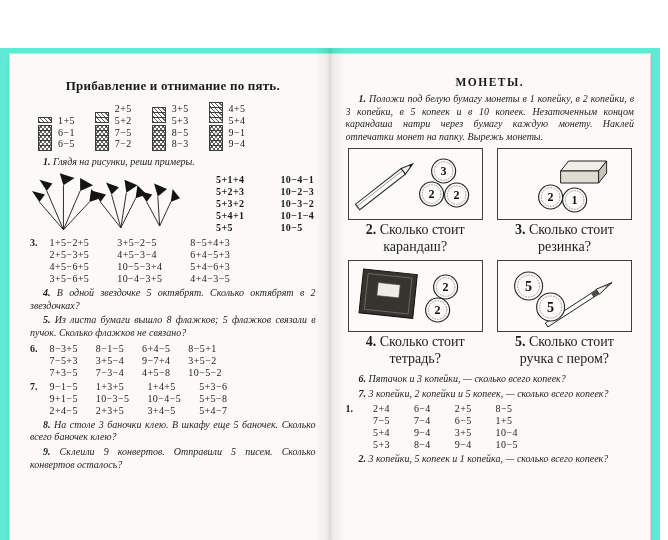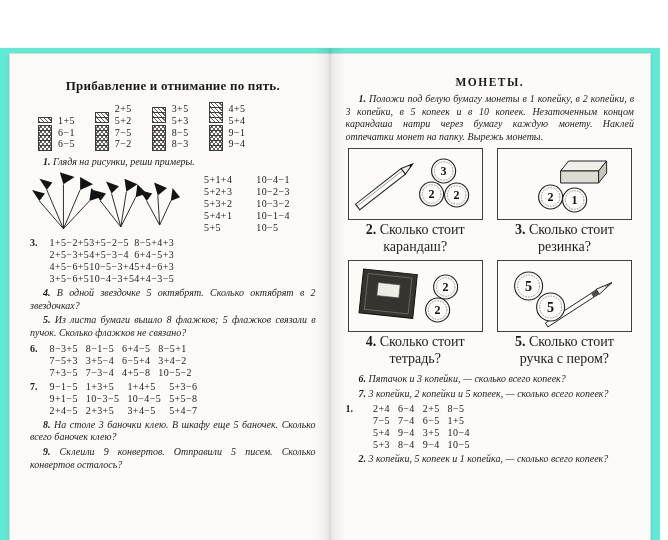--- a/index.html
+++ b/index.html
@@ -21,28 +21,28 @@
   .expr{font-size:10px;white-space:nowrap;letter-spacing:.4px;}
   .towers{display:flex;gap:20px;margin:2px 0 5px 8px;align-items:flex-end;}
   .tgroup{display:flex;gap:6px;align-items:flex-end;}
   .tower{display:flex;flex-direction:column;width:14px;}
   .cell{height:6px;border:1px solid #3c3c3c;margin-top:-1px;
         background-image:repeating-linear-gradient(45deg,rgba(40,40,40,.75) 0 1px,transparent 1px 3px);}
   .cell.b{background-image:repeating-linear-gradient(45deg,rgba(40,40,40,.7) 0 1px,transparent 1px 3px),
                            repeating-linear-gradient(-45deg,rgba(40,40,40,.7) 0 1px,transparent 1px 3px);}
   .cell.first{margin-top:2px;}
   .texprs{display:flex;flex-direction:column;line-height:1.18;padding-bottom:1px;}
-  .flagsrow{display:flex;gap:24px;align-items:flex-start;margin:2px 0 3px 2px;}
+  .flagsrow{display:flex;gap:36px;align-items:center;margin:2px 0 3px 2px;font-weight:bold;}
   .fcol{display:flex;flex-direction:column;line-height:1.2;margin-top:3px;}
   .exgrid{display:flex;gap:8px;margin:3px 0;}
   .numlab{font-weight:700;font-size:10px;flex:0 0 auto;}
   .grid{display:grid;row-gap:1px;}
-  .g3{grid-template-columns:repeat(3,auto);margin-left:4px;}
-  .g4{grid-template-columns:repeat(4,auto);column-gap:8px;margin-left:4px;}
-  .g4r{grid-template-columns:repeat(4,auto);column-gap:8px;margin-left:12px;}
+  .g3{grid-template-columns:repeat(3,auto);column-gap:28px;margin-left:4px;}
+  .g4{grid-template-columns:repeat(4,auto);column-gap:18px;margin-left:4px;}
+  .g4r{grid-template-columns:repeat(4,auto);column-gap:24px;margin-left:12px;}
   .pics{display:grid;grid-template-columns:1fr 1fr;column-gap:14px;row-gap:2px;margin:4px 2px 2px;}
   .figbox{border:1px solid #3f3f3f;height:72px;background:#fcfbf8;}
   .figbox svg{width:100%;height:100%;display:block;}
   .cap{font-size:14px;text-align:center;line-height:1.2;margin:2px auto 3px;max-width:112px;}
   .cap b{font-weight:700;}
   .pagenum{position:absolute;bottom:1px;font-size:10px;}
   .pagenum.pl{left:2px;}
   .pagenum.pr{right:16px;}
   .coin-face{fill:#fcfbf7;stroke:#222;stroke-width:1.1;}
   .coin-ring{fill:none;stroke:#333;stroke-width:.5;stroke-dasharray:1.6 1.1;}
@@ -200,22 +200,22 @@
 
       <div class="exgrid">
         <span class="numlab">6.</span>
         <div class="grid g4">
           <span class="expr">8−3+5</span>
             <span class="expr">8−1−5</span>
             <span class="expr">6+4−5</span>
             <span class="expr">8−5+1</span>
           <span class="expr">7−5+3</span>
             <span class="expr">3+5−4</span>
-            <span class="expr">6−5+4</span>
-            <span class="expr">3+4−2</span>
+            <span class="expr">9−7+4</span>
+            <span class="expr">3+5−2</span>
           <span class="expr">7+3−5</span>
             <span class="expr">7−3−4</span>
             <span class="expr">4+5−8</span>
             <span class="expr">10−5−2</span>
         </div>
       </div>
 
       <div class="exgrid">
         <span class="numlab">7.</span>
         <div class="grid g4">

